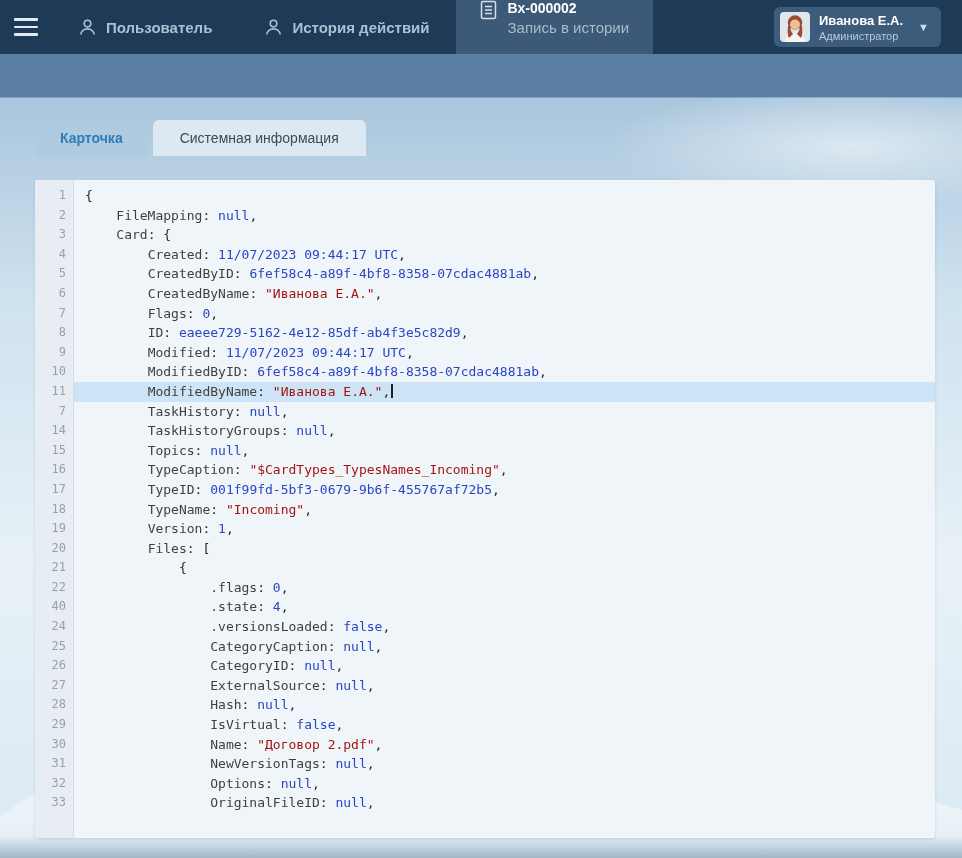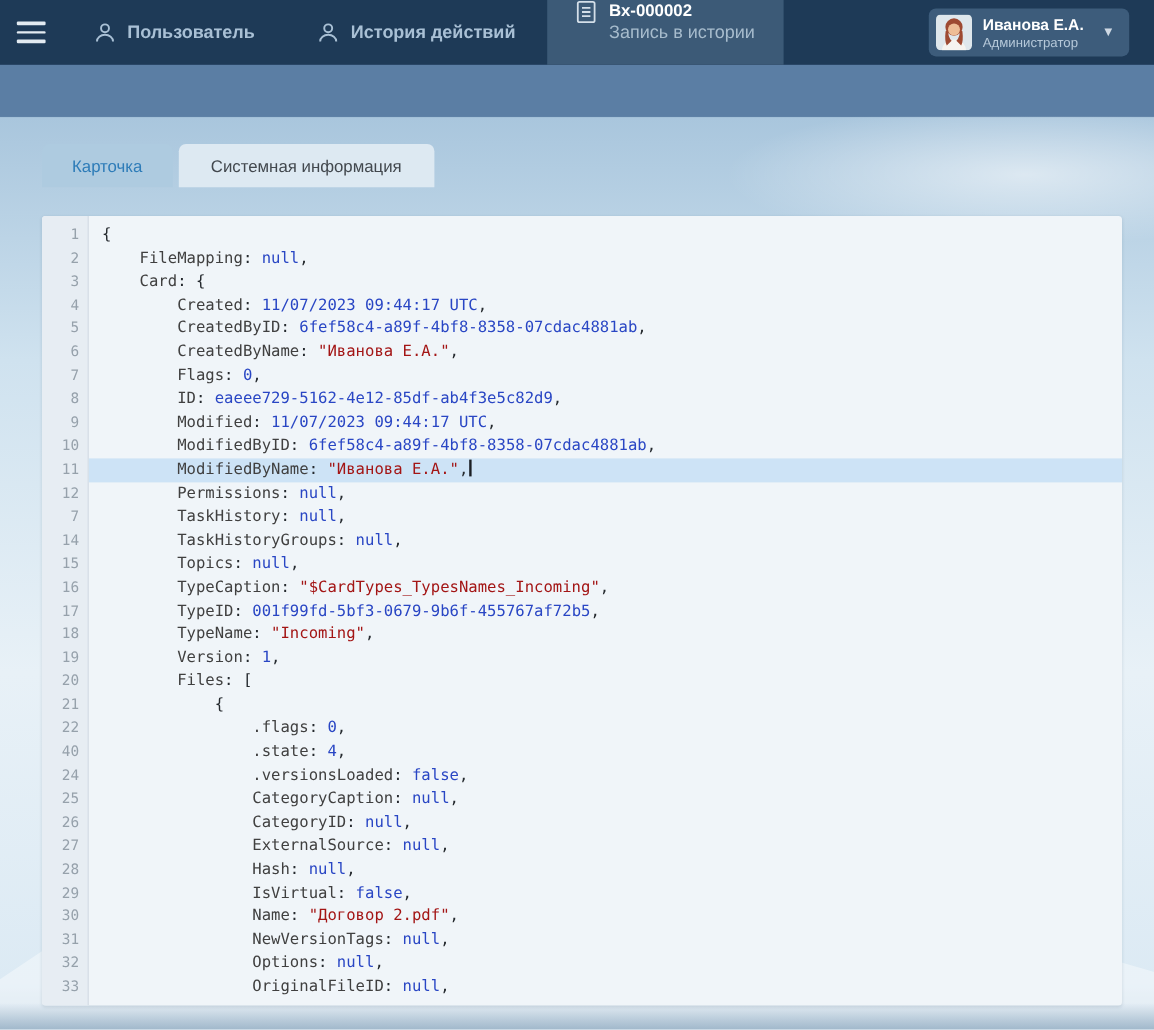--- a/index.html
+++ b/index.html
@@ -45,21 +45,21 @@
   .user-chip .urole { font-size:11px; color:#b5c8d9; margin-top:2px; }
   .user-chip .chev { color:#cfd9e4; font-size:11px; margin-left:6px; }
 
   .band { position:relative; z-index:1; height:43px; background:#5b7ea4; }
 
   
   .content { position:relative; z-index:2; padding:23px 0 0 35px; }
   .tabs { display:flex; gap:5px; }
   .tab { height:36px; display:flex; align-items:center; border-radius:6px 6px 0 0;
     font-size:14px; cursor:pointer; }
-  .tab-card { padding:0 25px; background:#aecbe0; color:#2e7cb8; font-weight:400; }
+  .tab-card { padding:0 25px; background:#aecbe0; color:#2e7cb8; font-weight:700; }
   .tab-system { padding:0 27px; background:#dde9f2; color:#42484e; }
 
   
   .code-panel { position:absolute; left:35px; top:180px; width:900px; height:658px;
     background:#f0f5f9; border-radius:3px; overflow:hidden; z-index:2;
     box-shadow: 0 1px 3px rgba(30,58,87,.15); }
   .gutter-col { position:absolute; left:0; top:0; bottom:0; width:39px;
     background:#e7edf3; border-right:1px solid #d5dde5; }
   .code-body { position:relative; padding-top:6px; }
   .code-row { display:flex; height:19.6px; line-height:19.6px;
@@ -196,24 +196,20 @@
       </div>
       <div class="code-row">
         <span class="ln">10</span>
         <span class="cl">        <span class="tk-key">ModifiedByID</span>: <span class="tk-val">6fef58c4-a89f-4bf8-8358-07cdac4881ab</span>,</span>
       </div>
       <div class="code-row hl">
         <span class="ln">11</span>
         <span class="cl">        <span class="tk-key">ModifiedByName</span>: <span class="tk-str">"Иванова Е.А."</span>,<span class="caret"></span></span>
       </div>
       <div class="code-row">
-        <span class="ln">12</span>
-        <span class="cl">        <span class="tk-key">Permissions</span>: <span class="tk-val">null</span>,</span>
-      </div>
-      <div class="code-row">
         <span class="ln">7</span>
         <span class="cl">        <span class="tk-key">TaskHistory</span>: <span class="tk-val">null</span>,</span>
       </div>
       <div class="code-row">
         <span class="ln">14</span>
         <span class="cl">        <span class="tk-key">TaskHistoryGroups</span>: <span class="tk-val">null</span>,</span>
       </div>
       <div class="code-row">
         <span class="ln">15</span>
         <span class="cl">        <span class="tk-key">Topics</span>: <span class="tk-val">null</span>,</span>

